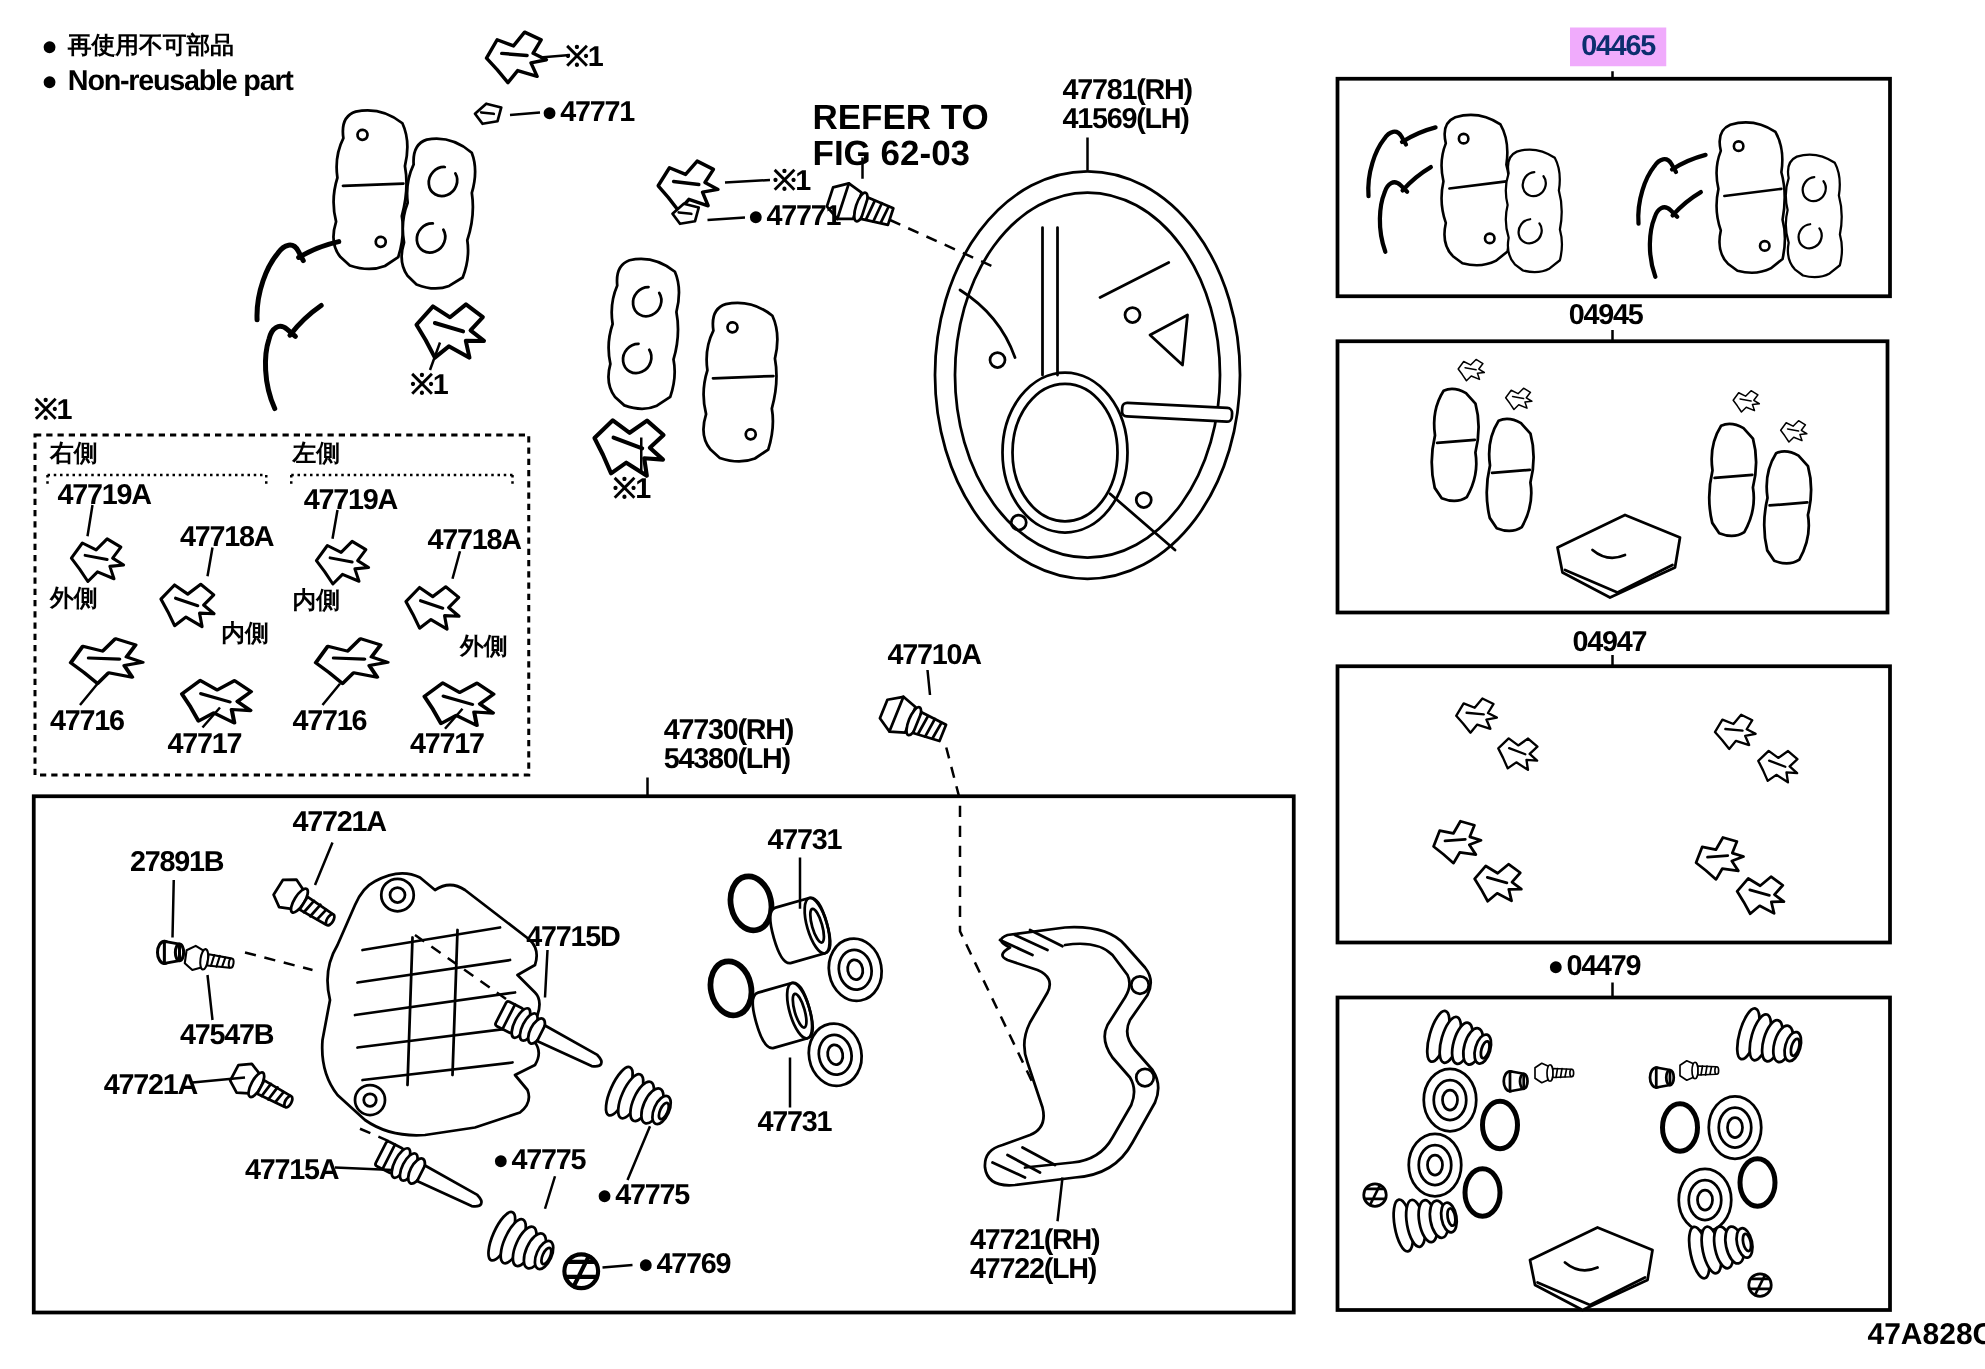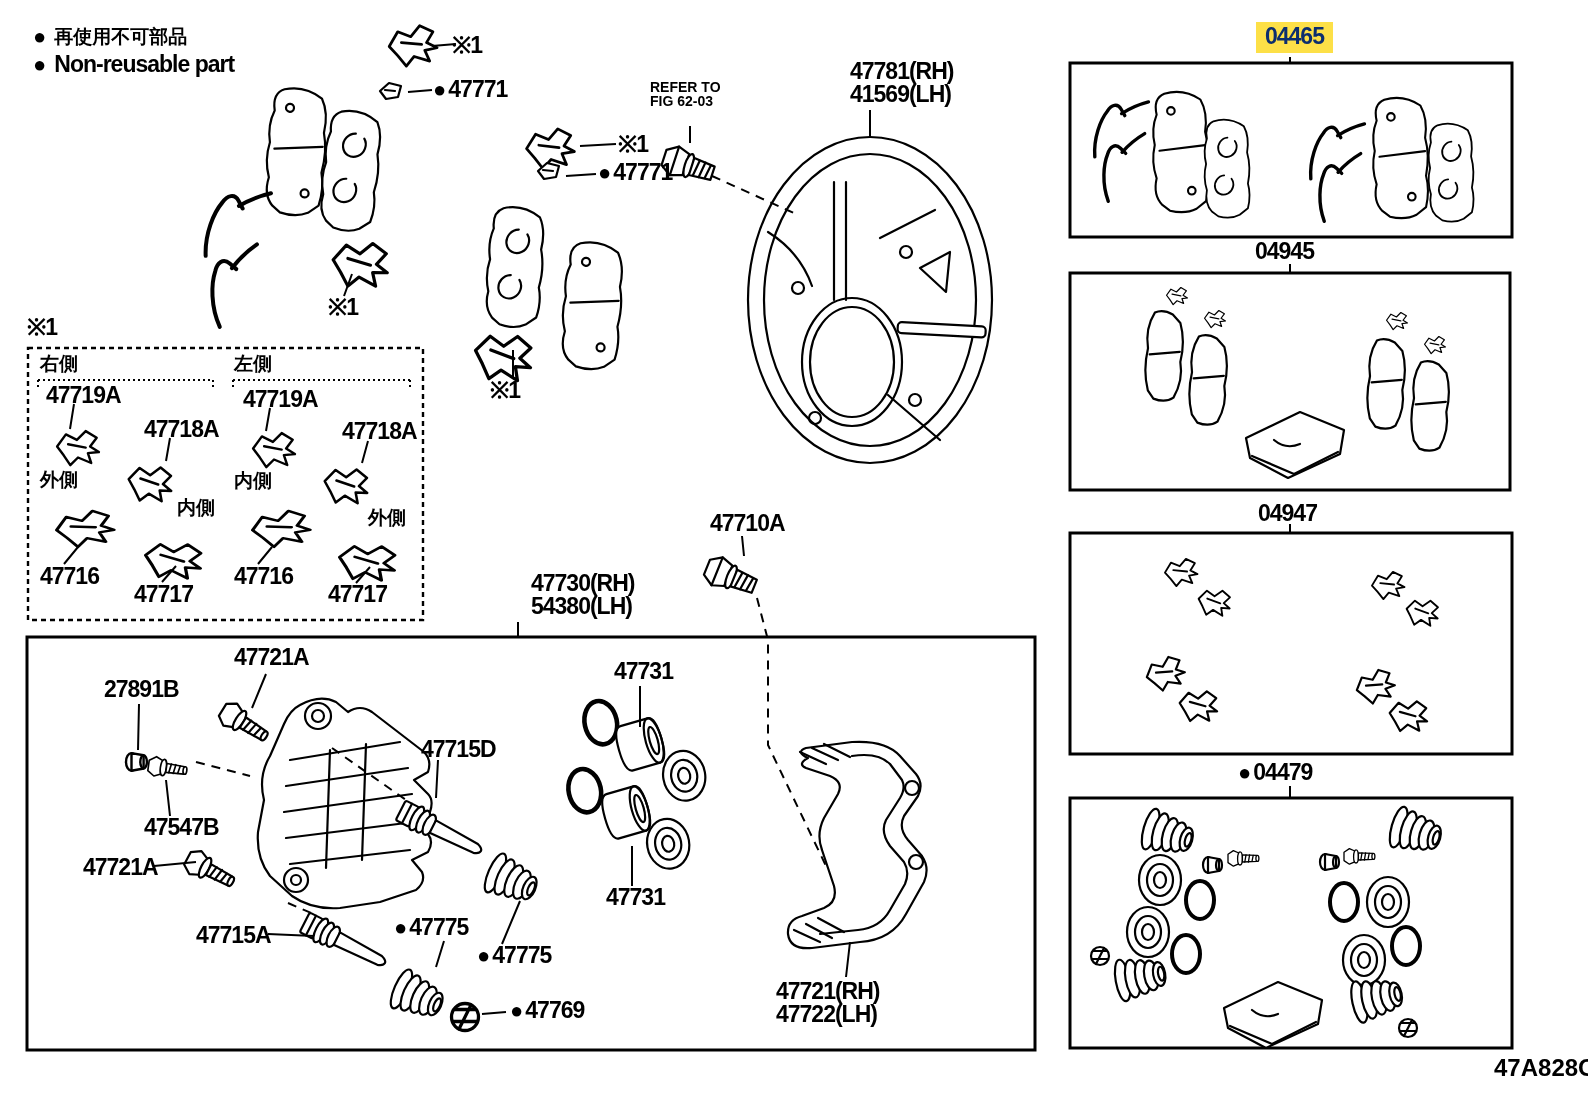--- a/index.html
+++ b/index.html
@@ -9,26 +9,26 @@
   .ln{fill:none;stroke:#000;stroke-width:2.2;stroke-linecap:round;stroke-linejoin:round;}
   .wh{fill:#fff;stroke:#000;stroke-width:2.2;stroke-linecap:round;stroke-linejoin:round;}
   .bx{fill:none;stroke:#000;stroke-width:3;}
   .dbx{fill:none;stroke:#000;stroke-width:2.4;stroke-dasharray:5 4;}
   .ld{fill:none;stroke:#000;stroke-width:2;}
   .dsh{fill:none;stroke:#000;stroke-width:2;stroke-dasharray:9 7;}
   .dot{fill:none;stroke:#000;stroke-width:2;stroke-dasharray:2 3;}
   .lbl{position:absolute;font-weight:700;font-size:23px;line-height:1.02;color:#000;
        white-space:nowrap;letter-spacing:-1px;}
   .jp{font-size:19px;letter-spacing:0;}
-  .sm{font-size:14px;letter-spacing:0;}
+  .sm{font-size:28px;letter-spacing:0;}
   .two span{display:block;}
   .blt{font-size:22px;margin-right:3px;}
   .legendrow{position:absolute;display:flex;align-items:center;gap:8px;font-weight:700;color:#000;}
   .legendrow .dotc{font-size:22px;}
-  .hl{background:#fde047;color:#0c2e6e;padding:3px 9px 5px 9px;letter-spacing:-1px;}
+  .hl{background:#f0abfc;color:#0c2e6e;padding:3px 9px 5px 9px;letter-spacing:-1px;}
   .code{font-size:24px;letter-spacing:0;}
 </style>
 </head>
 <body>
 
 <div id="canvas">
 
 <svg width="1588" height="1095" viewBox="0 0 1588 1095">
   <defs>
     <g id="clip">

